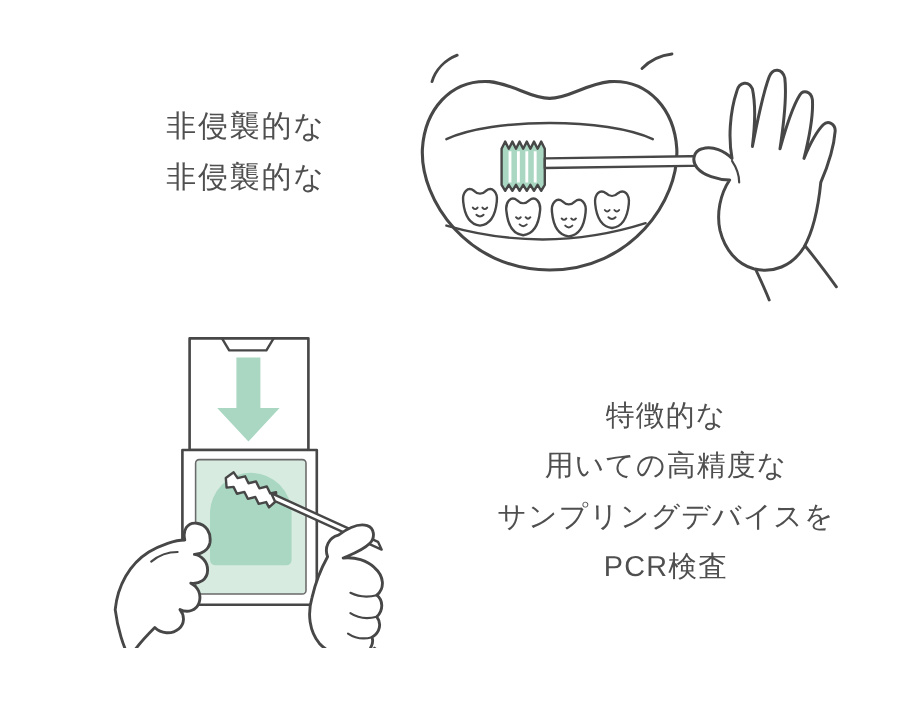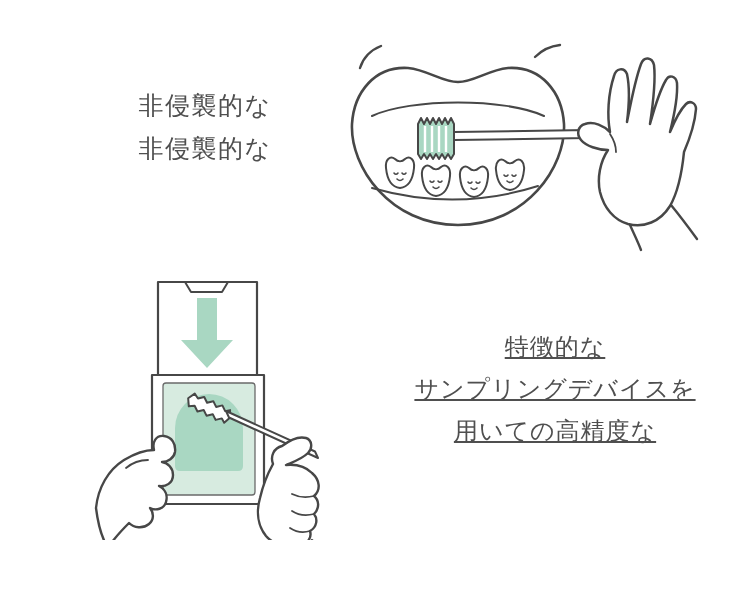--- a/index.html
+++ b/index.html
@@ -2,21 +2,21 @@
 <html><head>
 <meta charset="utf-8">
 <style>
   html,body { margin:0; padding:0; background:#ffffff; }
   .canvas {
     position:relative; width:750px; height:540px; background:#ffffff;
     font-family:"Liberation Sans","DejaVu Sans",sans-serif; overflow:hidden;
   }
   .caption { position:absolute; color:#4f4f4f; text-align:center; }
   .caption-top    { left:55px;  top:84px;  width:300px; font-size:25px; line-height:43px; letter-spacing:1.5px; }
-  .caption-bottom { left:410px; top:326px; width:290px; font-size:24px; line-height:42px; letter-spacing:1px;text-decoration:underline; }
+  .caption-bottom { left:410px; top:326px; width:290px; font-size:24px; line-height:42px; letter-spacing:1px; }
   .cap-line { white-space:nowrap; }
   .art { position:absolute; }
   .art-mouth  { left:330px; top:42px;  width:375px; height:215px; }
   .art-device { left:88px;  top:268px; width:305px; height:300px; }
   .ln   { fill:none; stroke:#474747; stroke-linecap:round; stroke-linejoin:round; }
   .fillw{ fill:#ffffff; stroke:#474747; stroke-linecap:round; stroke-linejoin:round; }
 </style>
 </head>
 <body>
 
@@ -95,17 +95,18 @@
     </g>
 
     <g>
       <path class="fillw" stroke-width="2.4" d="M 8,240 C 10,220 20,202 36,192 C 46,186 58,182 66,182 C 64,174 68,167 76,168 C 84,169 88,176 87,184 C 86,190 80,194 74,194 C 80,195 85,200 85,207 C 85,215 78,219 71,218 C 77,221 80,227 78,234 C 76,241 68,243 62,240 C 66,245 66,252 61,256 C 55,261 46,260 41,255 C 34,262 26,270 20,280 C 15,272 10,256 8,240 Z"></path>
       <path class="ln" stroke-width="1.8" d="M 38,200 C 44,195 52,192 60,192"></path>
     </g>
   </svg>
 
   <div class="caption caption-bottom">
     <div class="cap-line">特徴的な</div>
+    <div class="cap-line">用いての高精度な</div>
     <div class="cap-line">サンプリングデバイスを</div>
-    <div class="cap-line">用いての高精度な</div>
+    <div class="cap-line">PCR検査</div>
   </div>
 
 </div>
 
 </body></html>

